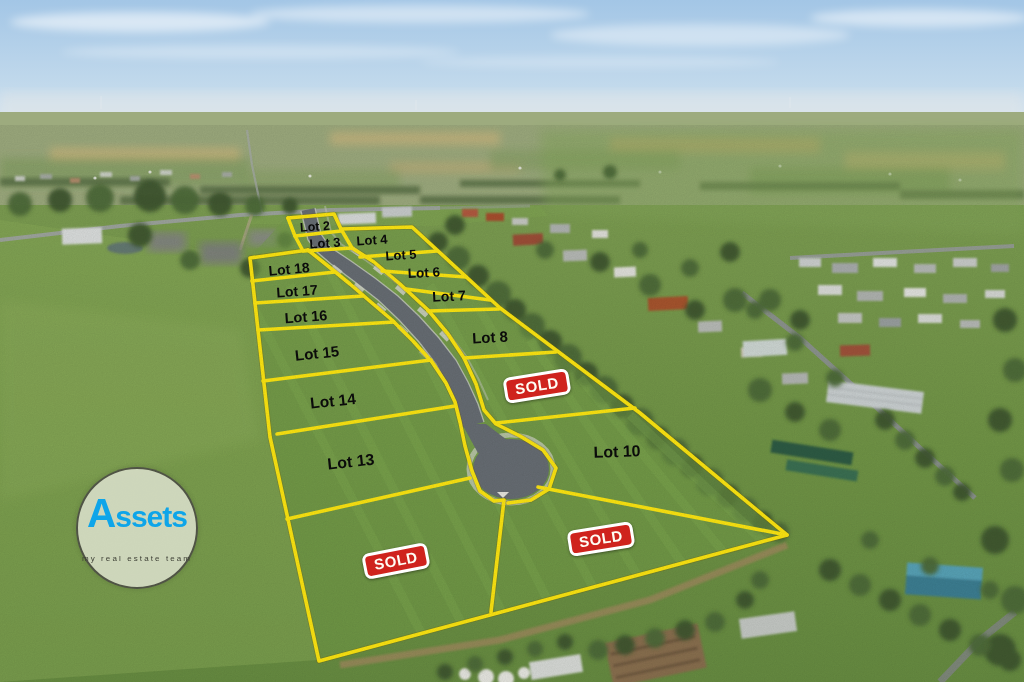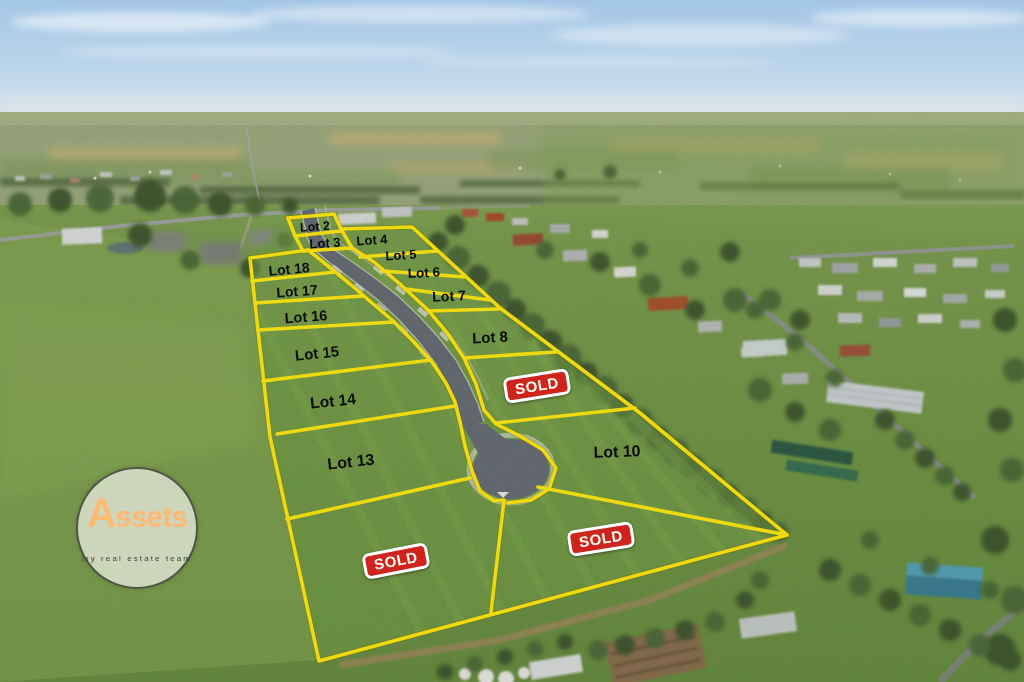--- a/index.html
+++ b/index.html
@@ -14,21 +14,21 @@
               box-shadow:0 1px 3px rgba(0,0,0,.45);transform-origin:center;line-height:1;}
   .yline{stroke:var(--boundary,#ffe812);stroke-width:3.6;fill:none;
          stroke-linecap:round;stroke-linejoin:round;}
   .yunder{stroke:#7a6200;stroke-width:5.2;fill:none;opacity:.30;
           stroke-linecap:round;stroke-linejoin:round;}
   .watermark{position:absolute;left:76px;top:467px;width:118px;height:118px;
              border-radius:50%;background:rgba(227,230,215,.80);
              border:2px solid rgba(58,60,48,.85);
              display:flex;flex-direction:column;align-items:center;justify-content:center;
              box-shadow:0 0 6px rgba(0,0,0,.15);}
-  .brand{font-size:30px;font-weight:bold;color:#fdba74;letter-spacing:-1px;line-height:1;}
+  .brand{font-size:30px;font-weight:bold;color:#0ea5e9;letter-spacing:-1px;line-height:1;}
   .brand::first-letter{font-size:1.35em;}
   .tagline{font-size:8px;letter-spacing:2.1px;color:#3e4036;margin-top:20px;white-space:nowrap;}
 </style>
 </head>
 <body>
 
 <div class="stage">
 
 <svg width="1024" height="682" viewBox="0 0 1024 682">
   <defs>

